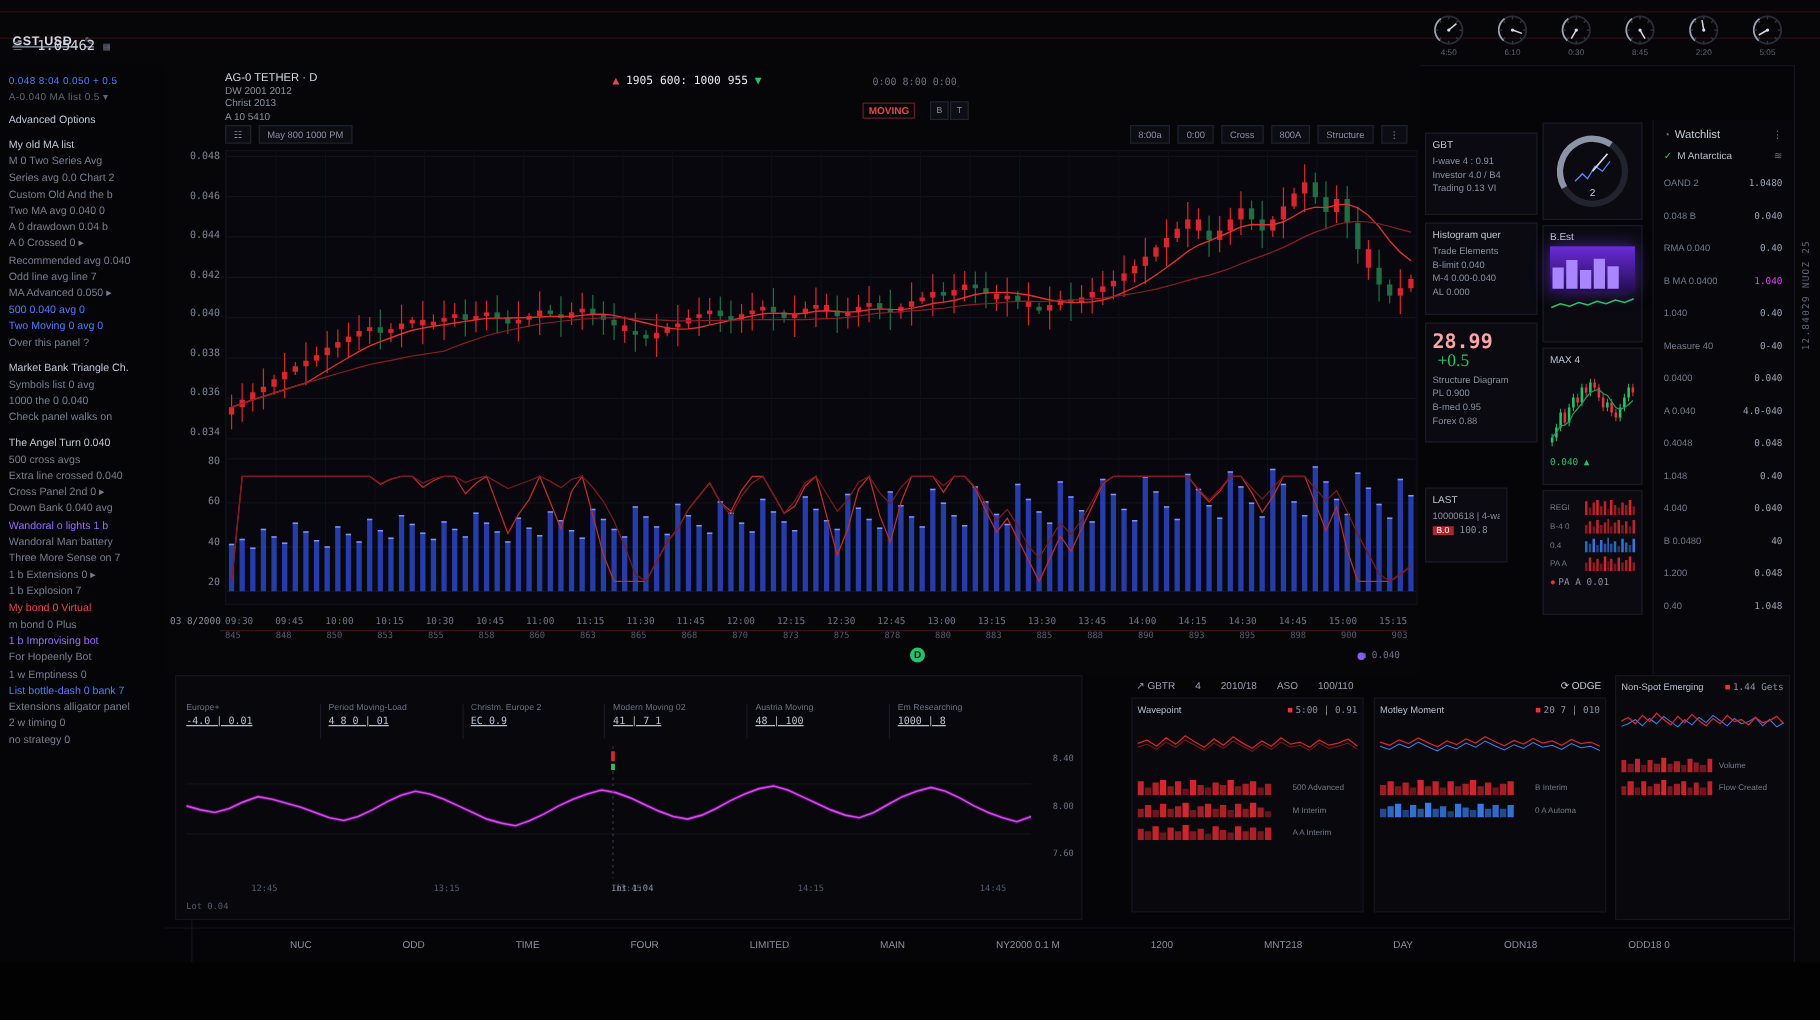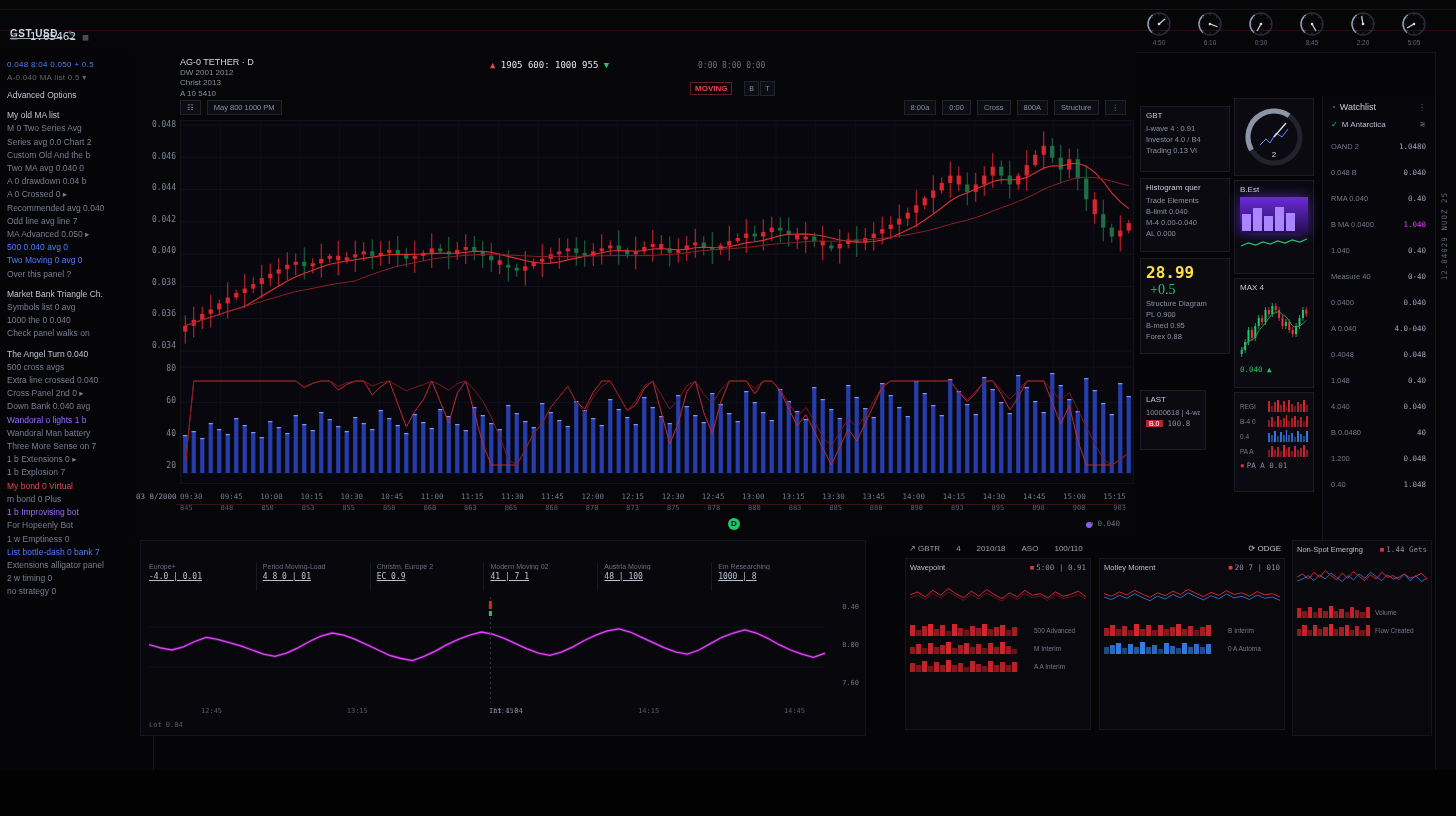--- a/index.html
+++ b/index.html
@@ -47,21 +47,21 @@
   #axis-redline{position:absolute;left:44px;right:10px;top:452px;height:1px;background:rgba(190,40,45,.3);}
   #chart-footer{position:absolute;left:48px;right:10px;top:466px;height:18px;font-size:8px;color:#6a7184;}
   #green-badge{position:absolute;left:548px;top:0;width:12px;height:12px;border-radius:50%;background:#27c26c;color:#05130b;font-size:8px;font-weight:bold;text-align:center;line-height:12px;}
   #purple-dot{position:absolute;left:906px;top:4px;width:6px;height:6px;border-radius:50%;background:#8f5bff;}
   #chart-note{position:absolute;right:6px;top:1px;font-size:7.5px;color:#6a7184;}
   
   .panel{position:absolute;background:#0a0a10;border:1px solid #1b1b27;box-sizing:border-box;padding:4px 5px;}
   .p-title{font-size:8px;color:#c2c7d4;margin-bottom:3px;}
   .p-row{font-size:7.5px;color:#8a90a2;line-height:11px;white-space:nowrap;overflow:hidden;}
   #colA,#colB,#watchlist{font-size:8px;}
-  #quote-price{font-size:16px;font-weight:bold;color:#fde047;}
+  #quote-price{font-size:16px;font-weight:bold;color:#fca5a5;}
   #quote-chg{font-size:14px;color:#27c26c;margin-left:4px;font-family:Liberation Serif, serif;}
   .chip-red{background:#b3252c;color:#fff;font-size:7px;padding:0 3px;margin-right:3px;}
   .purpleblock{height:32px;background:linear-gradient(180deg,#6a2bd9,#230d52);box-shadow:0 0 14px rgba(122,60,255,.55);display:flex;align-items:flex-end;gap:2px;padding:2px;margin:3px 0;}
   .pbar{width:9px;background:#a985ff;}
   .heatrow{display:flex;align-items:flex-end;gap:1px;height:12px;flex:1;overflow:hidden;}
   .hbar{width:5px;display:inline-block;}
   .sigrow{display:flex;align-items:center;gap:4px;margin:3px 0;}
   .sigrow .lab{font-size:6.5px;color:#737a8c;width:24px;white-space:nowrap;overflow:hidden;}
   #mini-footer{color:#27c26c;font-size:7.5px;margin-top:2px;}
   
@@ -1392,15 +1392,29 @@
             <span class="hbar" style="background: rgb(215, 38, 46); opacity: 0.5125; height: 6.15px;"></span>
             <span class="hbar" style="background: rgb(215, 38, 46); opacity: 0.8125; height: 9.75px;"></span>
             <span class="hbar" style="background: rgb(215, 38, 46); opacity: 0.475; height: 5.7px;"></span>
             <span class="hbar" style="background: rgb(215, 38, 46); opacity: 0.8875; height: 10.65px;"></span>
           </div>
           <span class="lab">Flow Created</span>
         </div>
       </div>
   </section>
 
+  <footer id="bottom-bar">
+      <span class="bb-item">NUC</span>
+      <span class="bb-item">ODD</span>
+      <span class="bb-item">TIME</span>
+      <span class="bb-item">FOUR</span>
+      <span class="bb-item">LIMITED</span>
+      <span class="bb-item">MAIN</span>
+      <span class="bb-item">NY2000 0.1 M</span>
+      <span class="bb-item">1200</span>
+      <span class="bb-item">MNT218</span>
+      <span class="bb-item">DAY</span>
+      <span class="bb-item">ODN18</span>
+      <span class="bb-item">ODD18 0</span>
+    </footer>
   <div id="page-footer"></div>
 
 </div>
 
 </body></html>

